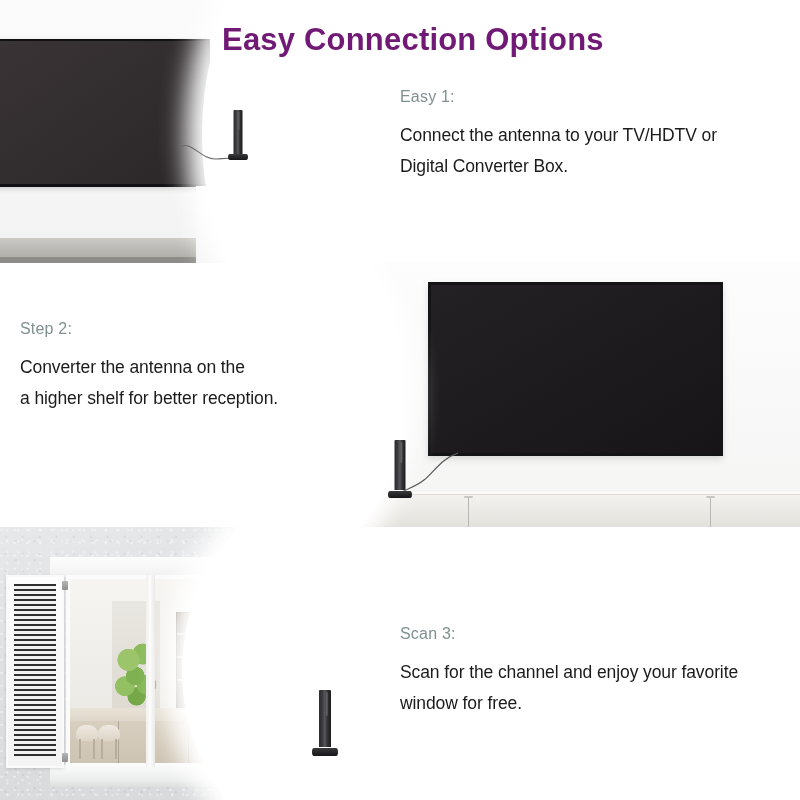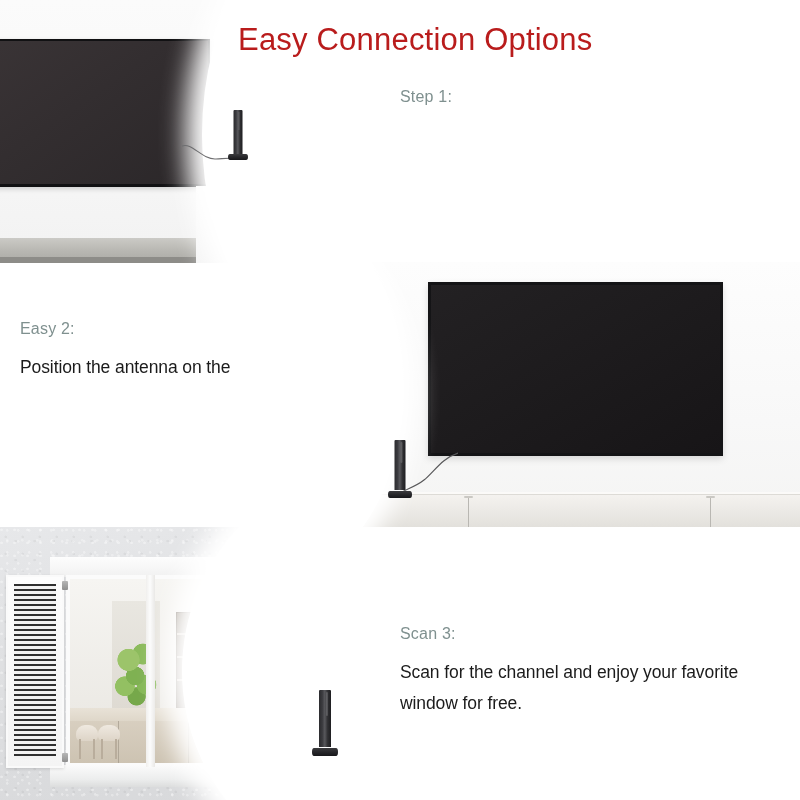--- a/index.html
+++ b/index.html
@@ -14,26 +14,26 @@
     position: relative;
     width: 800px;
     height: 800px;
     overflow: hidden;
     background: #ffffff;
   }
 
   
   .title {
     position: absolute;
-    left: 238px;
+    left: 222px;
     top: 22px;
     font-size: 31px;
-    font-weight: normal;
+    font-weight: bold;
     letter-spacing: 0.2px;
-    color: #b91c1c;
+    color: #701a75;
     font-family: "Liberation Sans", sans-serif;
     z-index: 40;
     white-space: nowrap;
   }
 
   
   .step-block { position: absolute; z-index: 40; }
   .step-label {
     font-size: 16px;
     color: #7f908f;
@@ -500,27 +500,32 @@
   <div class="antenna" id="ant3">
     <div class="tower">
       <div class="tower-hl"></div>
     </div>
     <div class="base"></div>
   </div>
 
   <div class="title">Easy Connection Options</div>
 
   <div class="step-block" id="step1-block">
-    <div class="step-label">Step 1:</div>
+    <div class="step-label">Easy 1:</div>
+    <div class="step-body">
+      <span class="ln">Connect the antenna to your TV/HDTV or</span>
+      <span class="ln">Digital Converter Box.</span>
+    </div>
   </div>
 
   <div class="step-block" id="step2-block">
-    <div class="step-label">Easy 2:</div>
+    <div class="step-label">Step 2:</div>
     <div class="step-body">
-      <span class="ln">Position the antenna on the</span>
+      <span class="ln">Converter the antenna on the</span>
+      <span class="ln">a higher shelf for better reception.</span>
     </div>
   </div>
 
   <div class="step-block" id="step3-block">
     <div class="step-label">Scan 3:</div>
     <div class="step-body">
       <span class="ln">Scan for the channel and enjoy your favorite</span>
       <span class="ln">window for free.</span>
     </div>
   </div>

